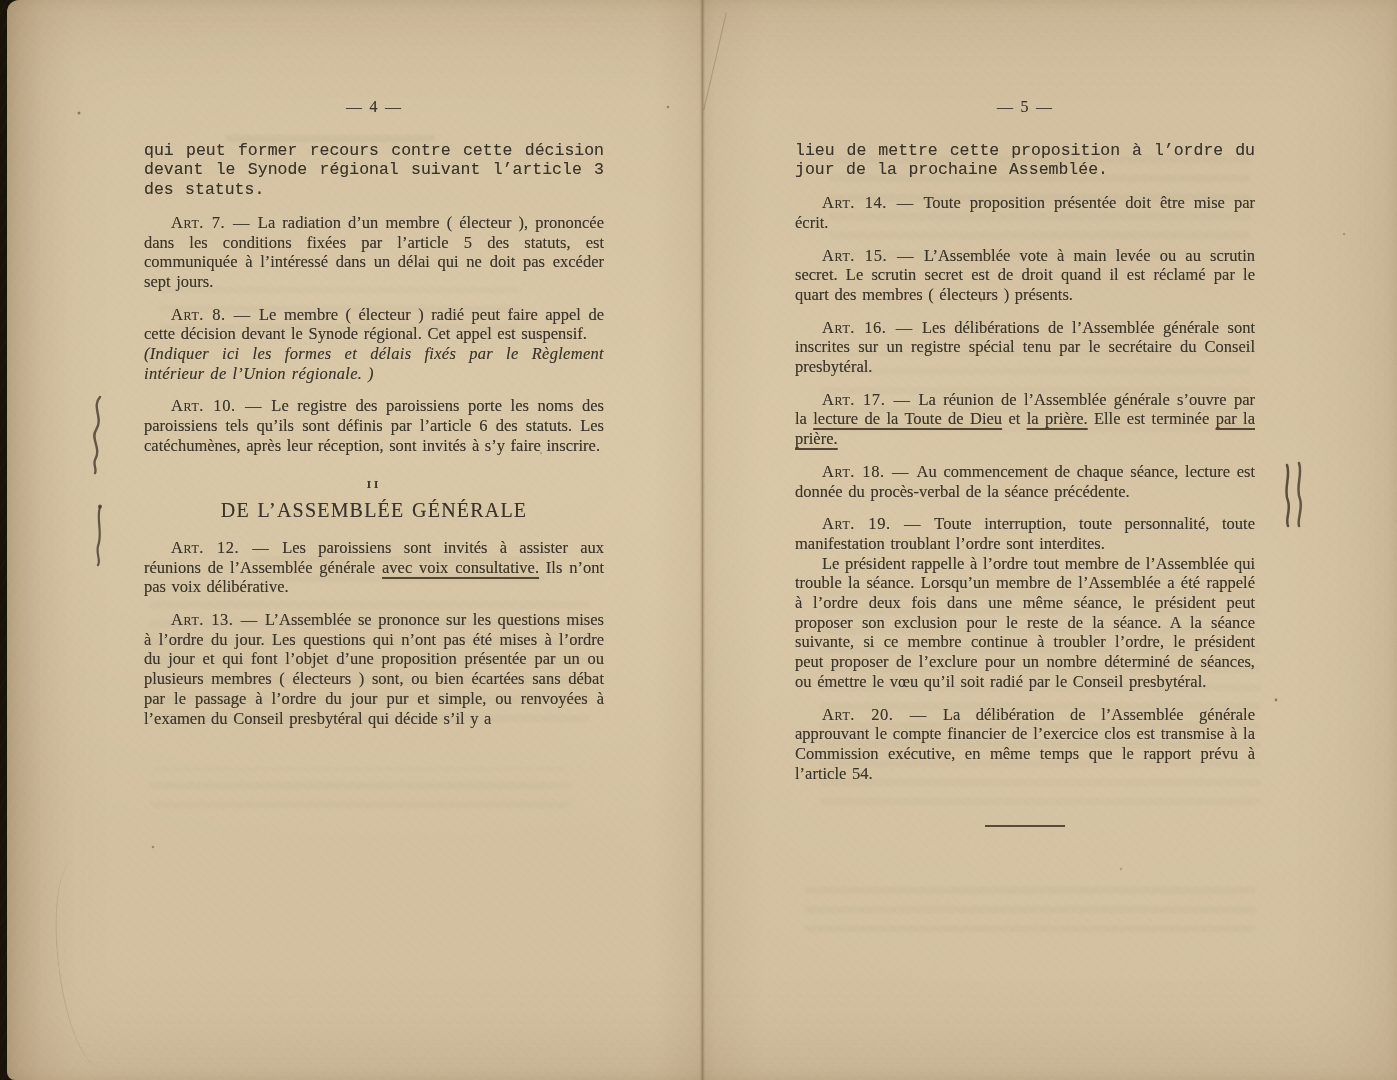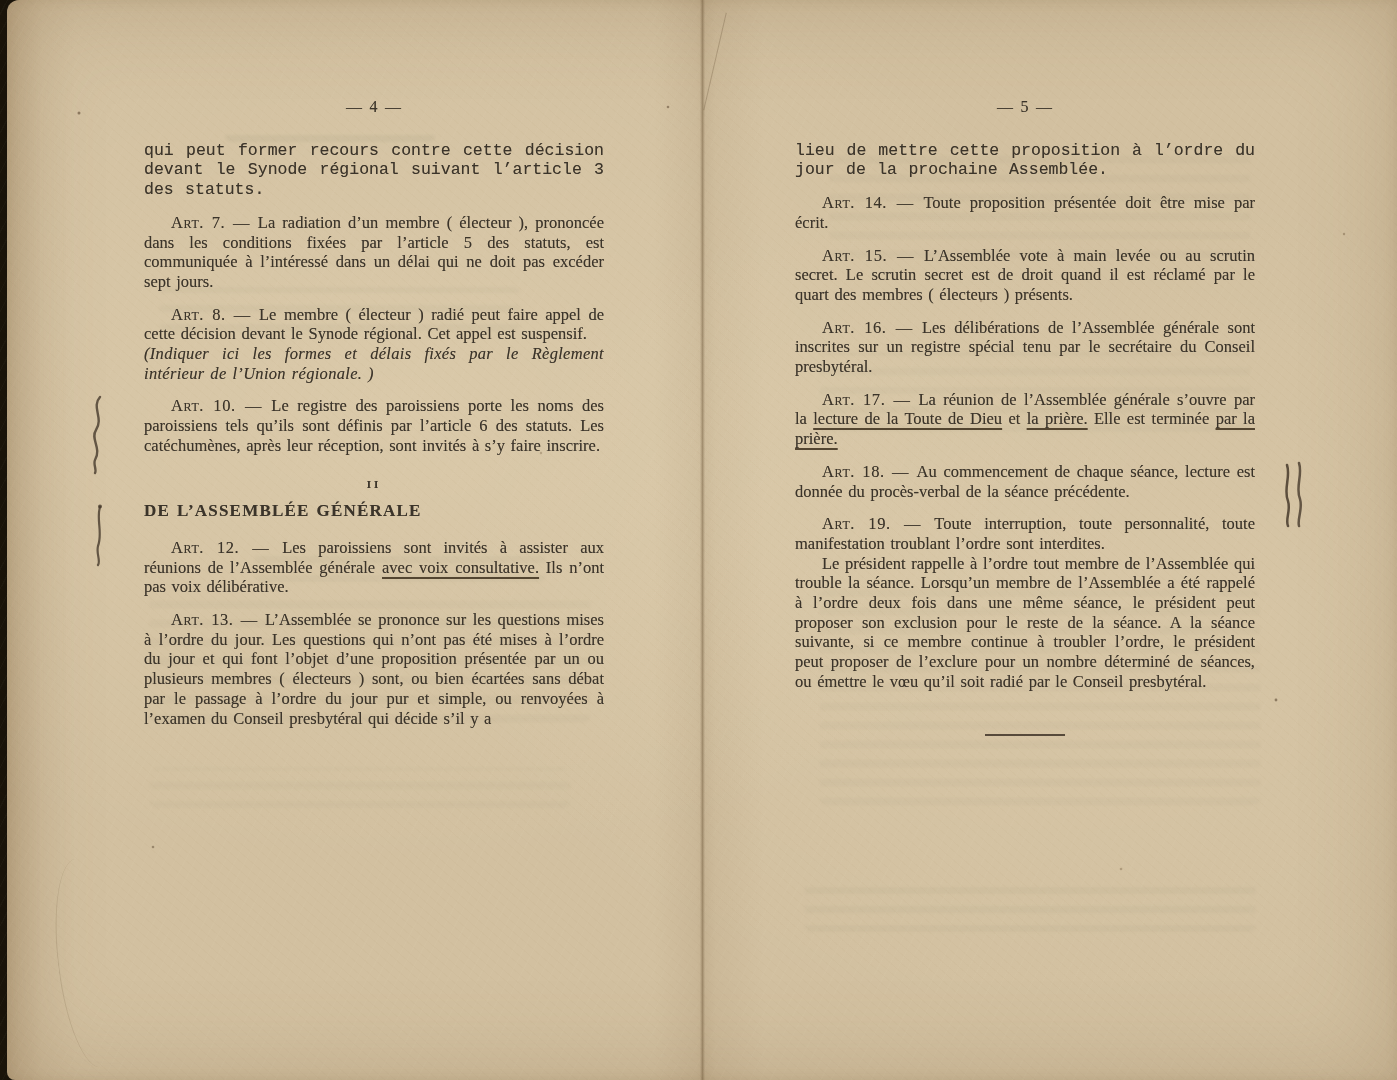--- a/index.html
+++ b/index.html
@@ -45,21 +45,21 @@
   .para.ind{text-indent:27px;}
   .note{font-style:italic;letter-spacing:.3px;}
   .sc{font-variant:small-caps;letter-spacing:.6px;}
   .u{
     text-decoration:underline;
     text-decoration-thickness:1.8px;
     text-underline-offset:3.5px;
     text-decoration-color:rgba(77,62,42,.9);
   }
   .sect-num{text-align:center;font-weight:bold;font-size:11px;letter-spacing:3px;margin:19px 0 7px;}
-  .sect-title{text-align:left;font-weight:bold;font-size:17px;letter-spacing:1.2px;margin:0 0 17px;}
+  .sect-title{text-align:center;font-weight:normal;font-size:20px;letter-spacing:1.2px;margin:0 0 17px;}
   .end-rule{width:80px;border-top:2px solid rgba(58,48,35,.82);margin:42px auto 0;}
   .mark{position:absolute;pointer-events:none;}
   .smudge{
     position:absolute;pointer-events:none;filter:blur(1.5px);border-radius:6px;
     background:repeating-linear-gradient(0deg, rgba(108,110,86,.085) 0 7px, transparent 7px 19px);
   }
   .speck{position:absolute;left:0;top:0;width:2px;height:2px;border-radius:50%;pointer-events:none;
     box-shadow:
       78px 112px 0 .5px rgba(70,50,30,.5),
       667px 106px 0 .3px rgba(70,50,30,.45),
@@ -140,16 +140,17 @@
     <p class="para ind"><span class="sc">Art. 16. — </span><span>Les délibérations de l’Assemblée générale sont inscrites sur un registre spécial tenu par le secrétaire du Conseil presbytéral.</span></p>
 
     <p class="para ind"><span class="sc">Art. 17. — </span><span>La réunion de l’Assemblée générale s’ouvre par la </span><span class="u">lecture de la Toute de Dieu</span><span> et </span><span class="u">la prière.</span><span> Elle est terminée </span><span class="u">par la prière.</span></p>
 
     <p class="para ind"><span class="sc">Art. 18. — </span><span>Au commencement de chaque séance, lecture est donnée du procès-verbal de la séance précédente.</span></p>
 
     <p class="para ind"><span class="sc">Art. 19. — </span><span>Toute interruption, toute personnalité, toute manifestation troublant l’ordre sont interdites.</span></p>
 
     <p class="para tight ind"><span>Le président rappelle à l’ordre tout membre de l’Assemblée qui trouble la séance. Lorsqu’un membre de l’Assemblée a été rappelé à l’ordre deux fois dans une même séance, le président peut proposer son exclusion pour le reste de la séance. A la séance suivante, si ce membre continue à troubler l’ordre, le président peut proposer de l’exclure pour un nombre déterminé de séances, ou émettre le vœu qu’il soit radié par le Conseil presbytéral.</span></p>
 
+    <p class="para ind"><span class="sc">Art. 20. — </span><span>La délibération de l’Assemblée générale approuvant le compte financier de l’exercice clos est transmise à la Commission exécutive, en même temps que le rapport prévu à l’article 54.</span></p>
 
     <div class="end-rule"></div>
   </div>
 </div>
 
 </body></html>

